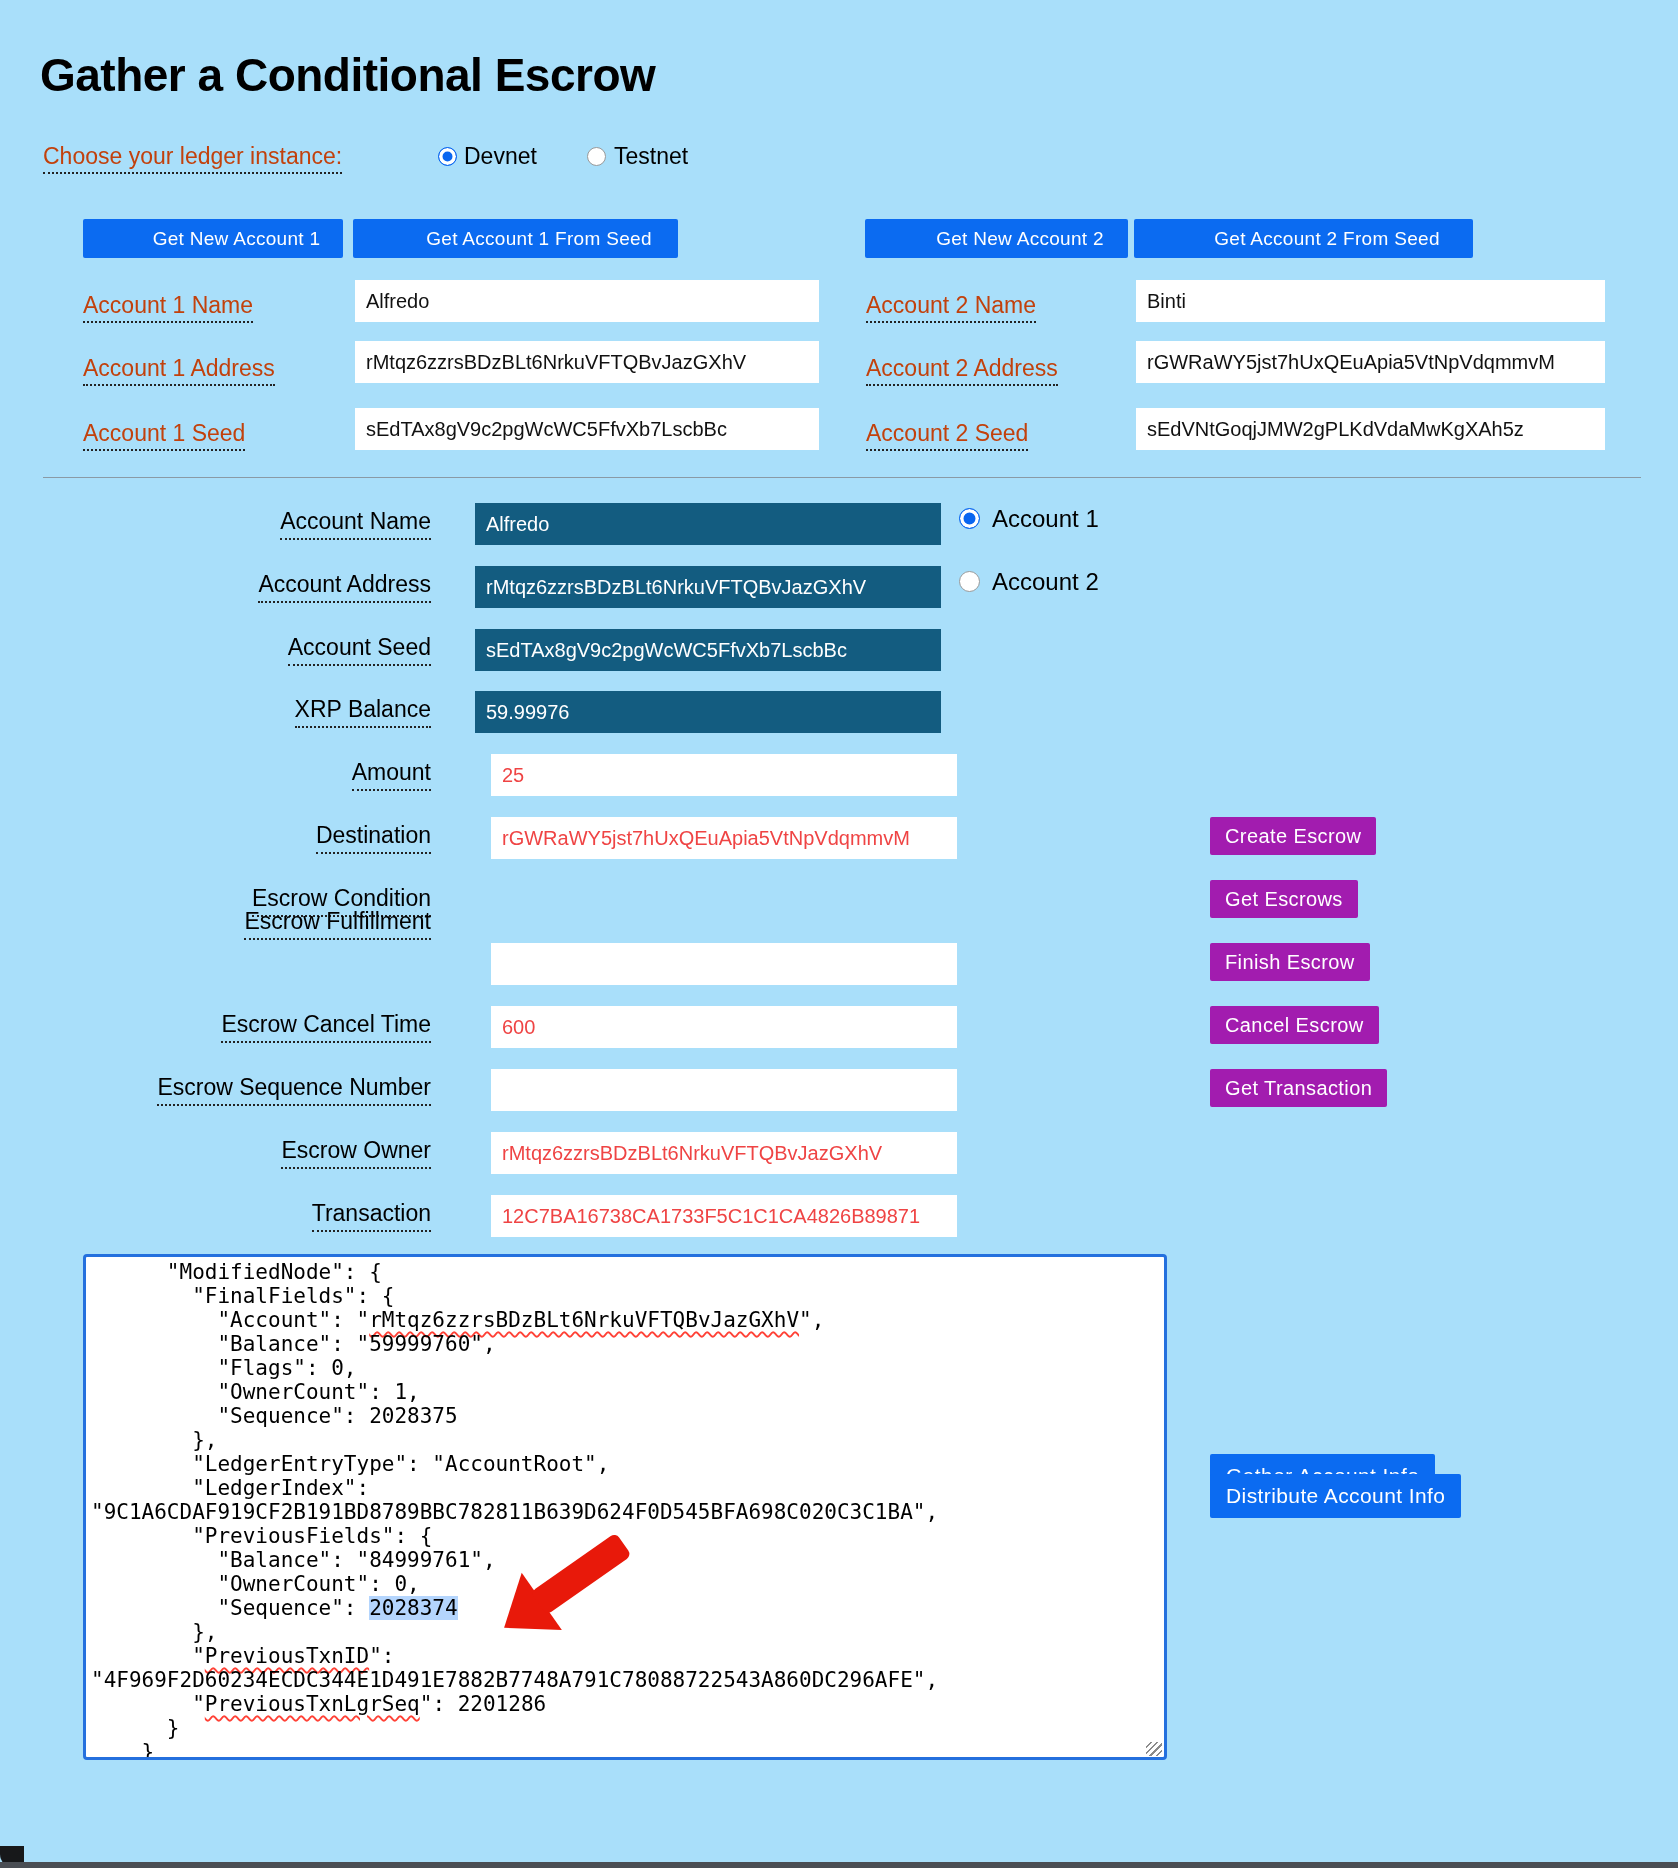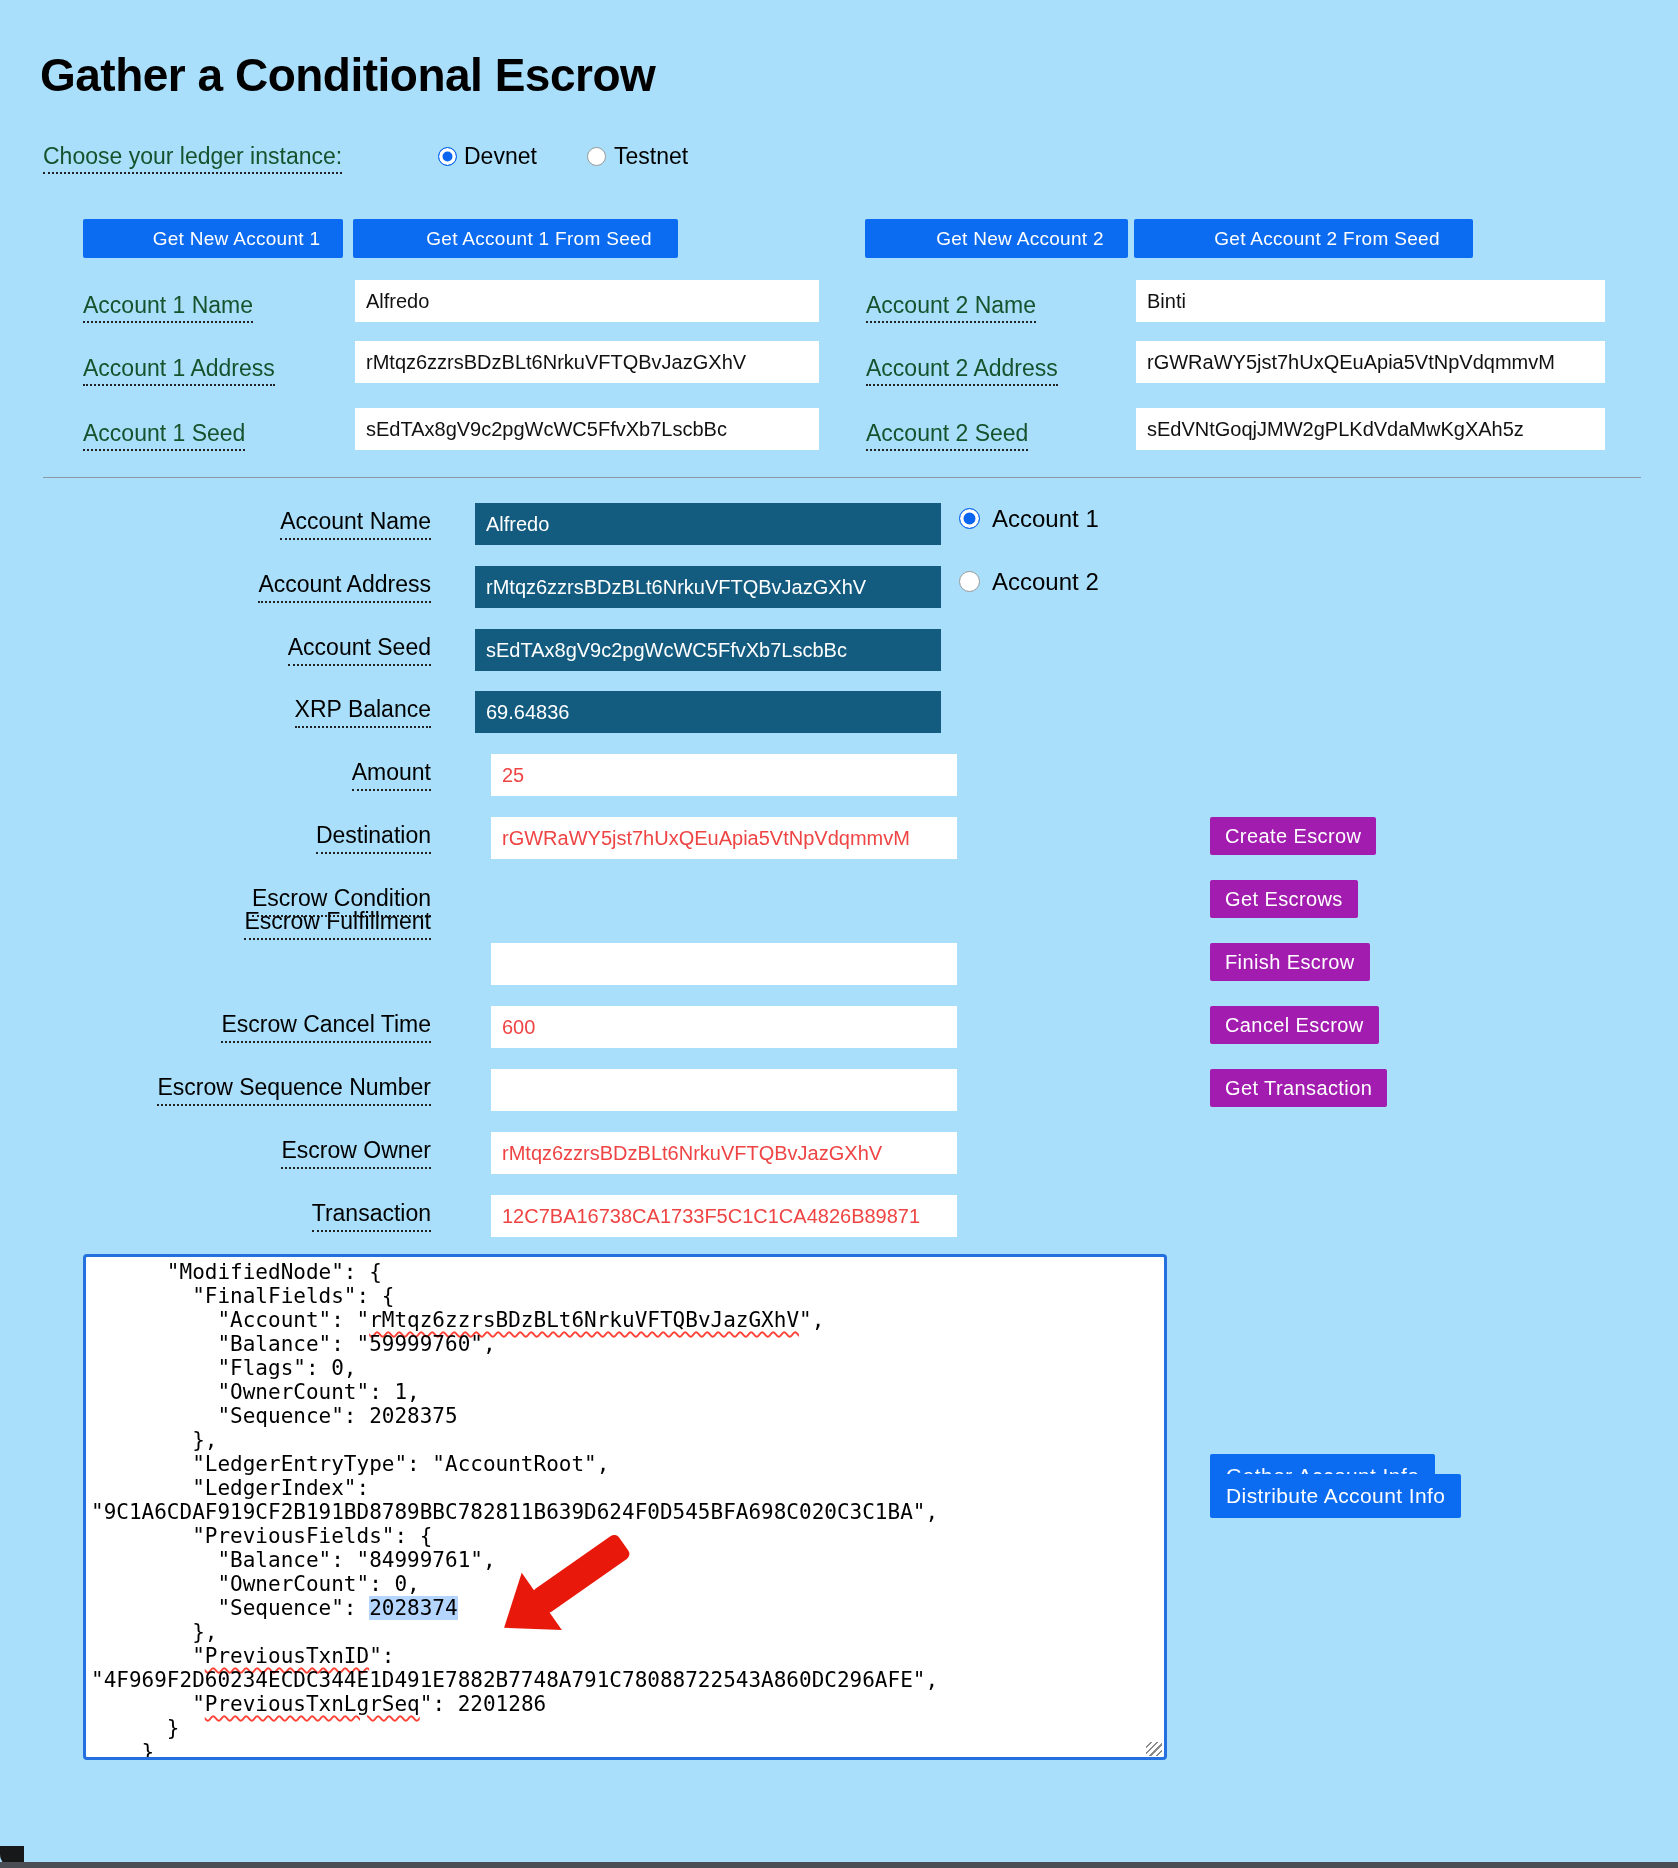--- a/index.html
+++ b/index.html
@@ -1,20 +1,20 @@
 <!DOCTYPE html>
 <html><head>
 <meta charset="utf-8">
 <style>
   html,body{margin:0;padding:0;}
   body{font-family:"Liberation Sans", sans-serif; background:#89c9ef;}
   #stage{position:relative;width:1678px;height:1868px;background:#a9dffa;overflow:hidden;margin:0 auto;}
   .abs{position:absolute;}
   .title{font-size:46px;font-weight:800;letter-spacing:-0.5px;color:#000;}
-  .lbl{font-size:23px;color:#14532d;}
+  .lbl{font-size:23px;color:#c2410c;}
   .lbl .u{border-bottom:2px dotted #222;padding-bottom:3px;}
   .btn{background:#0b6bf1;color:#fff;display:flex;align-items:center;justify-content:center;
        font-size:19px;font-weight:500;border-radius:2px;letter-spacing:0.3px;cursor:pointer;padding-left:47px;}
   .btn2{background:#a21caf;color:#fff;display:inline-flex;align-items:center;
        font-size:20px;font-weight:500;border-radius:2px;padding:0 15px;height:38px;letter-spacing:0.4px;cursor:pointer;}
   .btn3{background:#0b6bf1;color:#fff;display:inline-flex;align-items:center;
        font-size:21px;font-weight:500;border-radius:2px;padding:0 16px;height:44px;letter-spacing:0.4px;cursor:pointer;}
   .inp{background:#fff;display:flex;align-items:center;padding:0 11px;font-size:20px;color:#111;
        overflow:hidden;white-space:nowrap;}
   .mfield{position:absolute;left:475px;width:466px;height:42px;display:flex;align-items:center;
@@ -96,21 +96,21 @@
   <div class="mfield dark" style="top:566px;">rMtqz6zzrsBDzBLt6NrkuVFTQBvJazGXhV</div>
 
   <div class="mlabel" style="top:629px;">
       <span class="u">Account Seed</span>
     </div>
   <div class="mfield dark" style="top:629px;">sEdTAx8gV9c2pgWcWC5FfvXb7LscbBc</div>
 
   <div class="mlabel" style="top:691px;">
       <span class="u">XRP Balance</span>
     </div>
-  <div class="mfield dark" style="top:691px;">69.64836</div>
+  <div class="mfield dark" style="top:691px;">59.99976</div>
 
   <div class="mlabel" style="top:754px;">
       <span class="u">Amount</span>
     </div>
   <div class="mfield light" style="top:754px;">25</div>
 
   <div class="mlabel" style="top:817px;">
       <span class="u">Destination</span>
     </div>
   <div class="mfield light" style="top:817px;">rGWRaWY5jst7hUxQEuApia5VtNpVdqmmvM</div>

